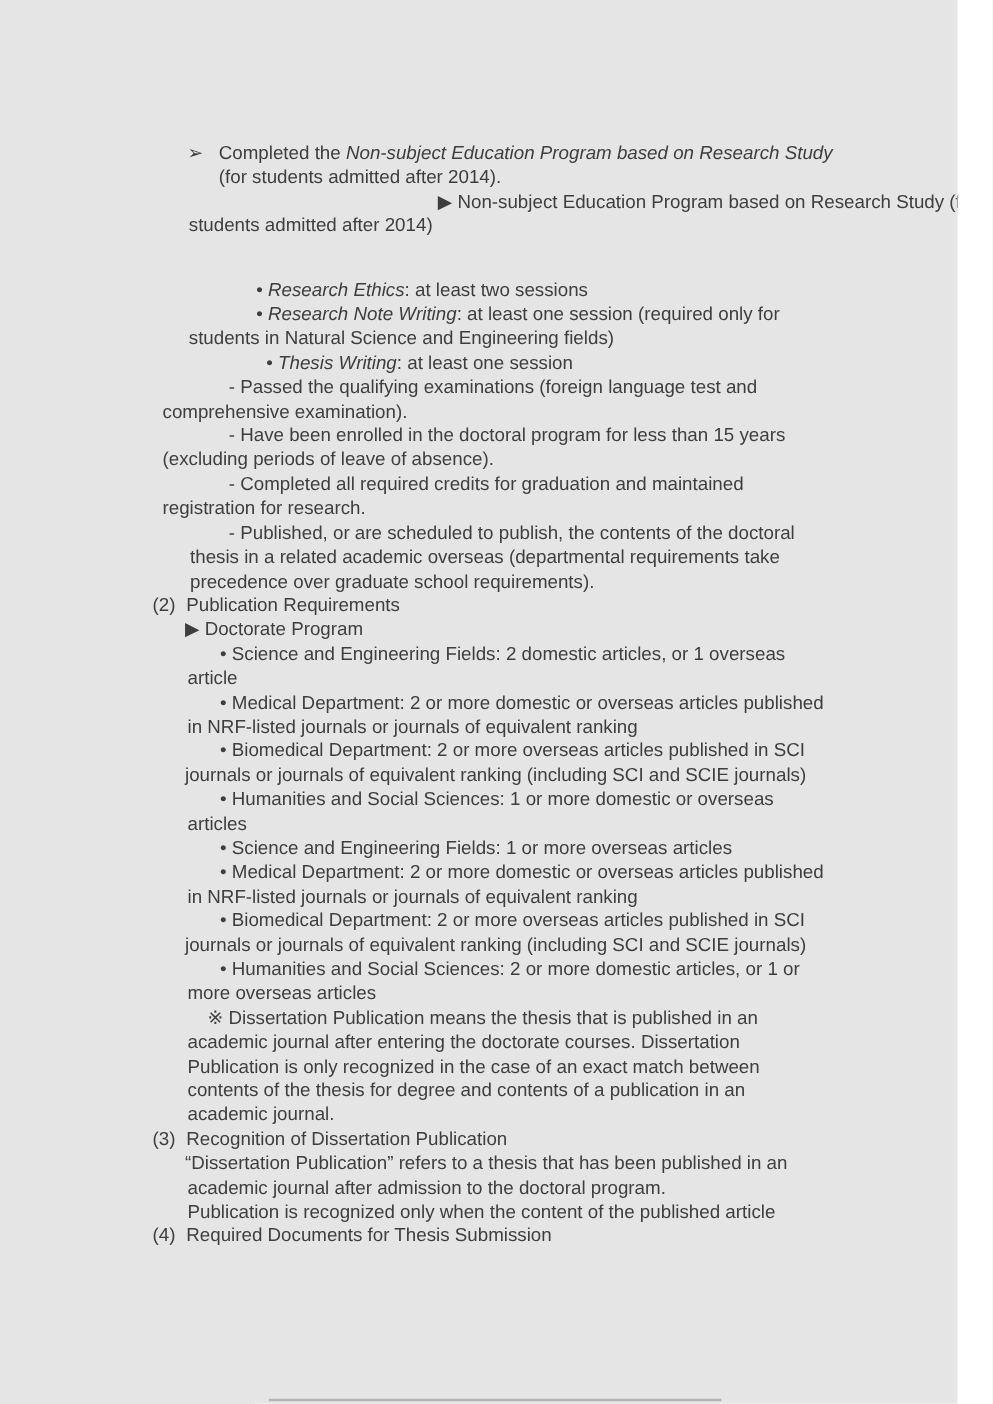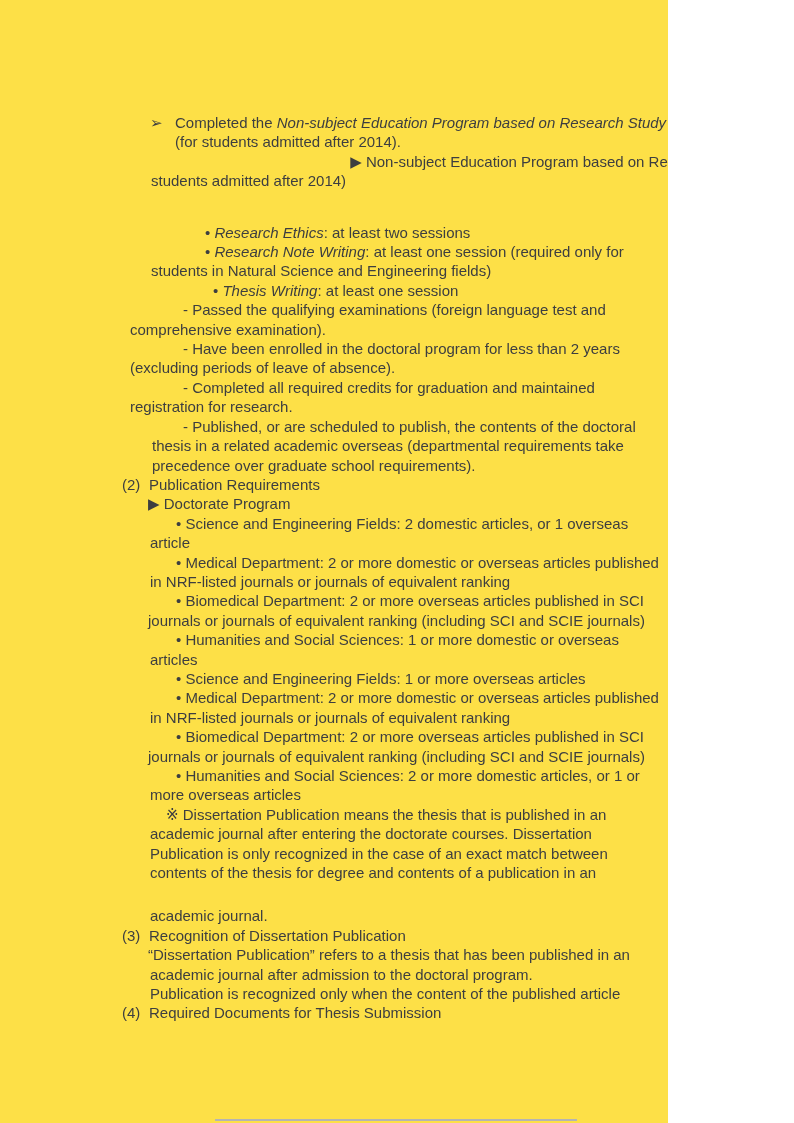--- a/index.html
+++ b/index.html
@@ -2,23 +2,23 @@
 <html><head>
 <meta charset="utf-8">
 <style>
   html, body {
     margin: 0;
     padding: 0;
     background: #ffffff;
   }
   .page {
     position: relative;
-    width: 668px;
+    width: 766px;
     height: 1123px;
-    background: #fde047;
+    background: #e5e5e5;
     overflow: hidden;
     font-family: "Liberation Sans", "DejaVu Sans", sans-serif;
     font-size: 15px;
     line-height: 19.4px;
     color: #3d3e40;
   }
   .doc-body {
     position: absolute;
     top: 113px;
     left: 122px;
@@ -52,21 +52,21 @@
       <div class="line" style="padding-left: 28px;"><span class="marker mk-g">➢</span><span>Completed the </span><em>Non-subject Education Program based on Research Study</em></div>
       <div class="line" style="padding-left: 53px;"><span>(for students admitted after 2014).</span></div>
       <div class="line" style="padding-left: 53px; text-align: right;"><span>▶ Non-subject Education Program based on Research Study (for</span></div>
       <div class="line" style="padding-left: 29px;"><span>students admitted after 2014)</span></div>
       <div class="line" style="padding-left: 83px; margin-top: 32px;"><span>• </span><em>Research Ethics</em><span>: at least two sessions</span></div>
       <div class="line" style="padding-left: 83px;"><span>• </span><em>Research Note Writing</em><span>: at least one session (required only for</span></div>
       <div class="line" style="padding-left: 29px;"><span>students in Natural Science and Engineering fields)</span></div>
       <div class="line" style="padding-left: 91px;"><span>• </span><em>Thesis Writing</em><span>: at least one session</span></div>
       <div class="line" style="padding-left: 61px;"><span>- Passed the qualifying examinations (foreign language test and</span></div>
       <div class="line" style="padding-left: 8px;"><span>comprehensive examination).</span></div>
-      <div class="line" style="padding-left: 61px;"><span>- Have been enrolled in the doctoral program for less than 2 years</span></div>
+      <div class="line" style="padding-left: 61px;"><span>- Have been enrolled in the doctoral program for less than 15 years</span></div>
       <div class="line" style="padding-left: 8px;"><span>(excluding periods of leave of absence).</span></div>
       <div class="line" style="padding-left: 61px;"><span>- Completed all required credits for graduation and maintained</span></div>
       <div class="line" style="padding-left: 8px;"><span>registration for research.</span></div>
       <div class="line" style="padding-left: 61px;"><span>- Published, or are scheduled to publish, the contents of the doctoral</span></div>
       <div class="line" style="padding-left: 30px;"><span>thesis in a related academic overseas (departmental requirements take</span></div>
       <div class="line" style="padding-left: 30px;"><span>precedence over graduate school requirements).</span></div>
       <div class="line" style="padding-left: 0px;"><span class="marker mk-n">(2)</span><span>Publication Requirements</span></div>
       <div class="line" style="padding-left: 26px;"><span>▶ Doctorate Program</span></div>
       <div class="line" style="padding-left: 54px;"><span>• Science and Engineering Fields: 2 domestic articles, or 1 overseas</span></div>
       <div class="line" style="padding-left: 28px;"><span>article</span></div>
@@ -80,21 +80,21 @@
       <div class="line" style="padding-left: 54px;"><span>• Medical Department: 2 or more domestic or overseas articles published</span></div>
       <div class="line" style="padding-left: 28px;"><span>in NRF-listed journals or journals of equivalent ranking</span></div>
       <div class="line" style="padding-left: 54px;"><span>• Biomedical Department: 2 or more overseas articles published in SCI</span></div>
       <div class="line" style="padding-left: 26px;"><span>journals or journals of equivalent ranking (including SCI and SCIE journals)</span></div>
       <div class="line" style="padding-left: 54px;"><span>• Humanities and Social Sciences: 2 or more domestic articles, or 1 or</span></div>
       <div class="line" style="padding-left: 28px;"><span>more overseas articles</span></div>
       <div class="line" style="padding-left: 44px;"><span>※ Dissertation Publication means the thesis that is published in an</span></div>
       <div class="line" style="padding-left: 28px;"><span>academic journal after entering the doctorate courses. Dissertation</span></div>
       <div class="line" style="padding-left: 28px;"><span>Publication is only recognized in the case of an exact match between</span></div>
       <div class="line" style="padding-left: 28px;"><span>contents of the thesis for degree and contents of a publication in an</span></div>
-      <div class="line" style="padding-left: 28px; margin-top: 24px;"><span>academic journal.</span></div>
+      <div class="line" style="padding-left: 28px;"><span>academic journal.</span></div>
       <div class="line" style="padding-left: 0px;"><span class="marker mk-n">(3)</span><span>Recognition of Dissertation Publication</span></div>
       <div class="line" style="padding-left: 26px;"><span>“Dissertation Publication” refers to a thesis that has been published in an</span></div>
       <div class="line" style="padding-left: 28px;"><span>academic journal after admission to the doctoral program.</span></div>
       <div class="line" style="padding-left: 28px;"><span>Publication is recognized only when the content of the published article</span></div>
       <div class="line" style="padding-left: 0px;"><span class="marker mk-n">(4)</span><span>Required Documents for Thesis Submission</span></div>
     </div>
   <div class="bottom-line"></div>
 </div>
 
 </body></html>

